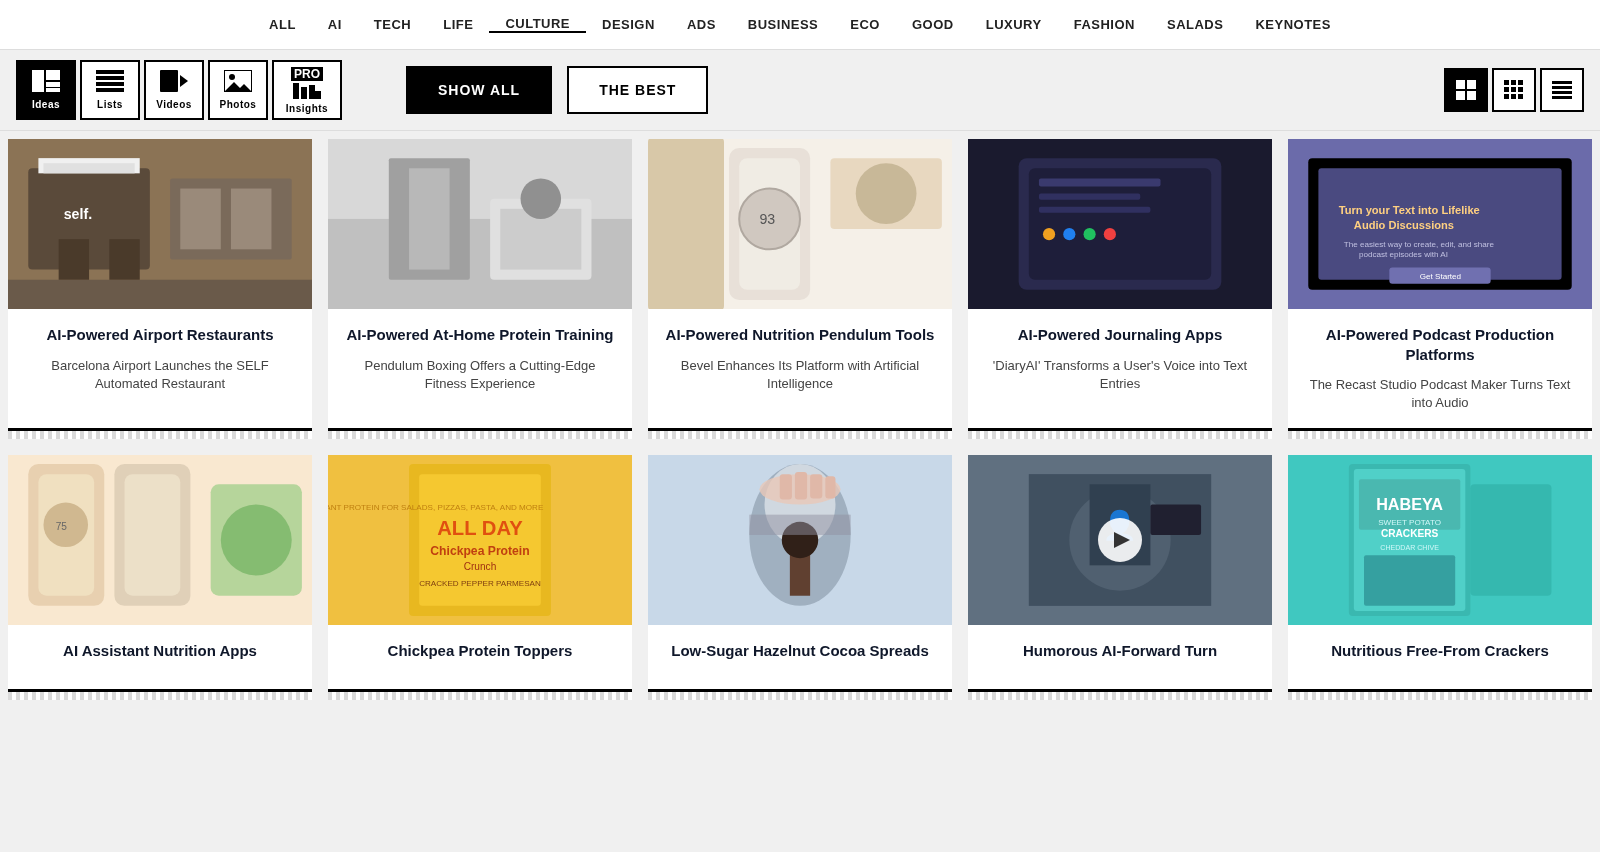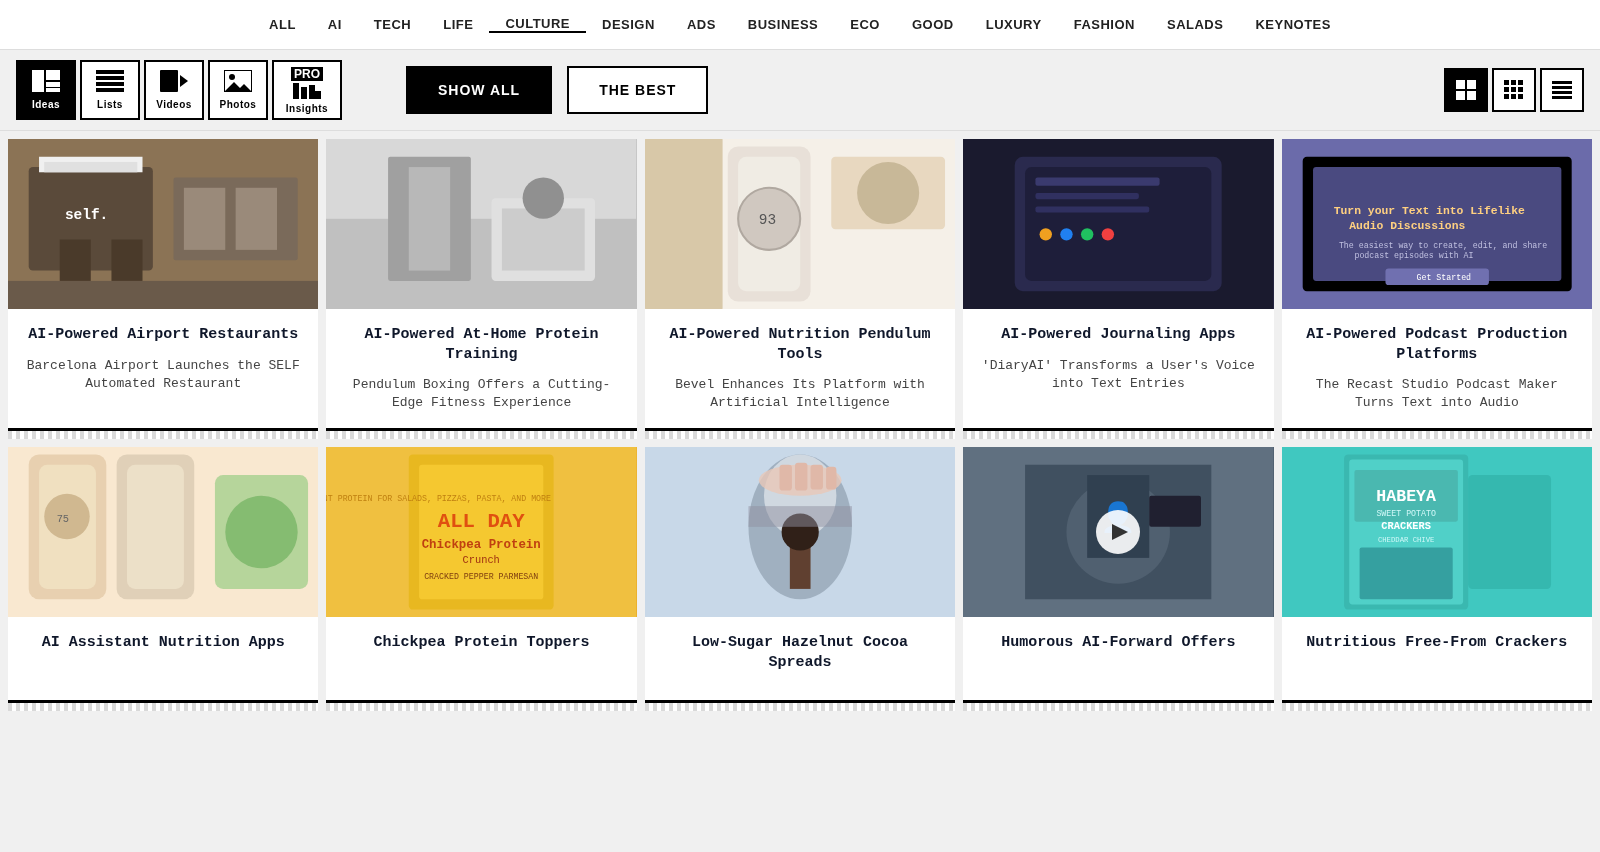--- a/index.html
+++ b/index.html
@@ -115,24 +115,23 @@
     }
     .layout-btn.active {
       background: #000;
       color: #fff;
     }
 
     
     .content-grid {
       display: grid;
       grid-template-columns: repeat(5, 1fr);
-      gap: 8px;
+      gap: 16px;
       padding: 8px;
       background: #f0f0f0;
-      font-family: Liberation Mono, monospace;
     }
 
     .card {
       background: #fff;
       cursor: pointer;
       display: flex;
       flex-direction: column;
       position: relative;
     }
     .card-image {
@@ -538,21 +537,21 @@
           <rect x="60" y="20" width="180" height="130" fill="#405060"></rect>
           <circle cx="150" cy="85" r="50" fill="#506070"></circle>
           <rect x="120" y="30" width="60" height="80" fill="#304050"></rect>
           <text x="150" y="80" font-size="28" fill="#888" text-anchor="middle">👤</text>
           <rect x="180" y="50" width="50" height="30" fill="#202030" rx="2"></rect>
         </svg>
       </div>
       <div class="play-overlay"></div>
     </div>
     <div class="card-body">
-      <div class="card-title">Humorous AI-Forward Offers</div>
+      <div class="card-title">Humorous AI-Forward Turn</div>
     </div>
     <div class="card-footer-solid"></div>
     <div class="card-footer"></div>
   </div>
 
   <div class="card">
     <div class="card-image-wrap">
       <div class="card-image img-crackers">
         <svg width="100%" height="100%" viewBox="0 0 300 170" preserveAspectRatio="xMidYMid slice">
           <rect width="300" height="170" fill="#40c8c0"></rect>

